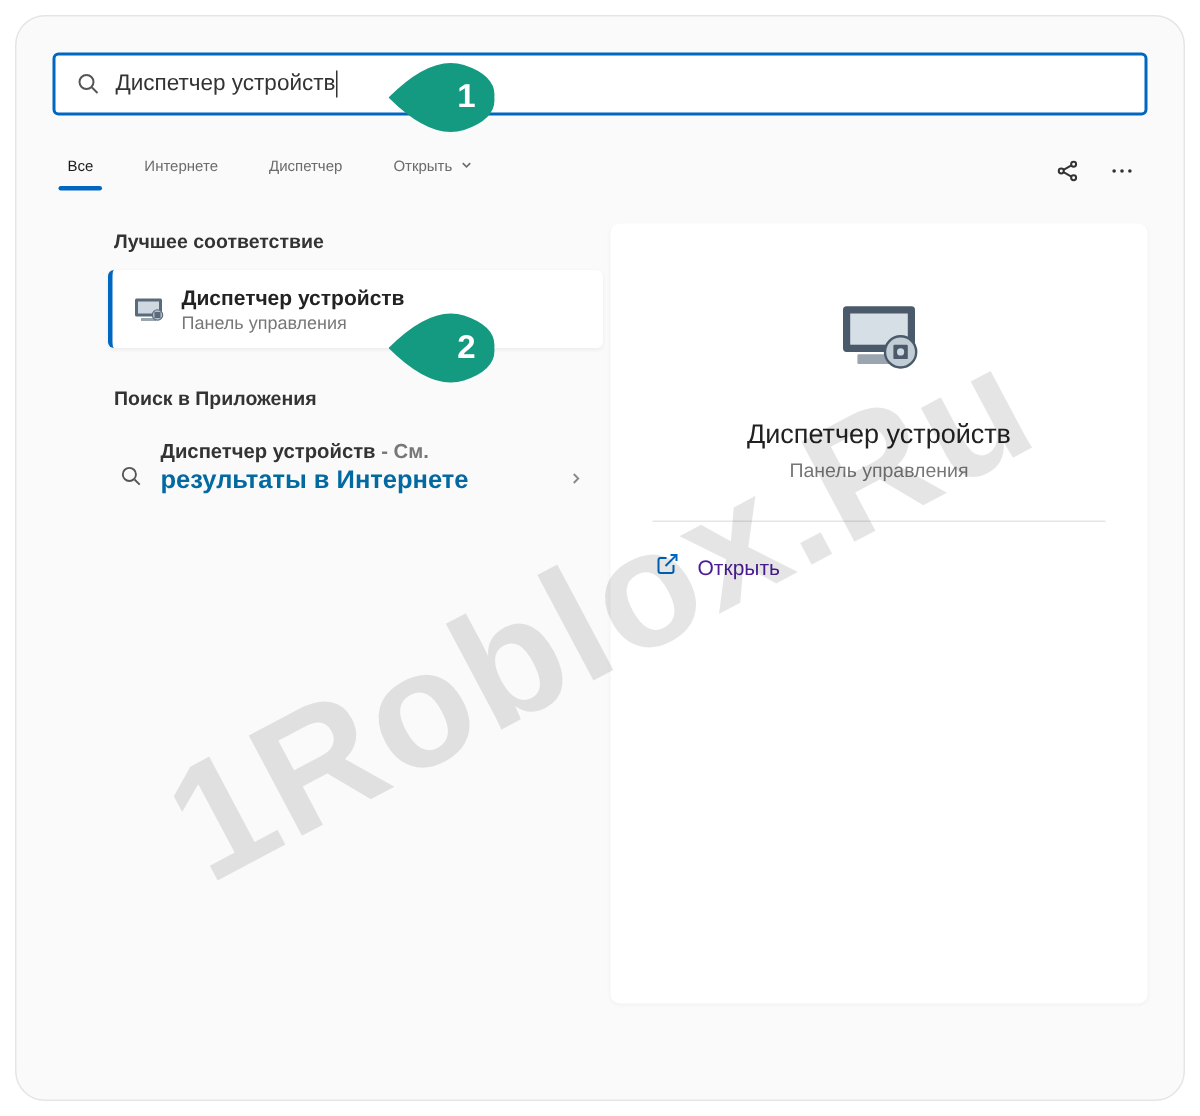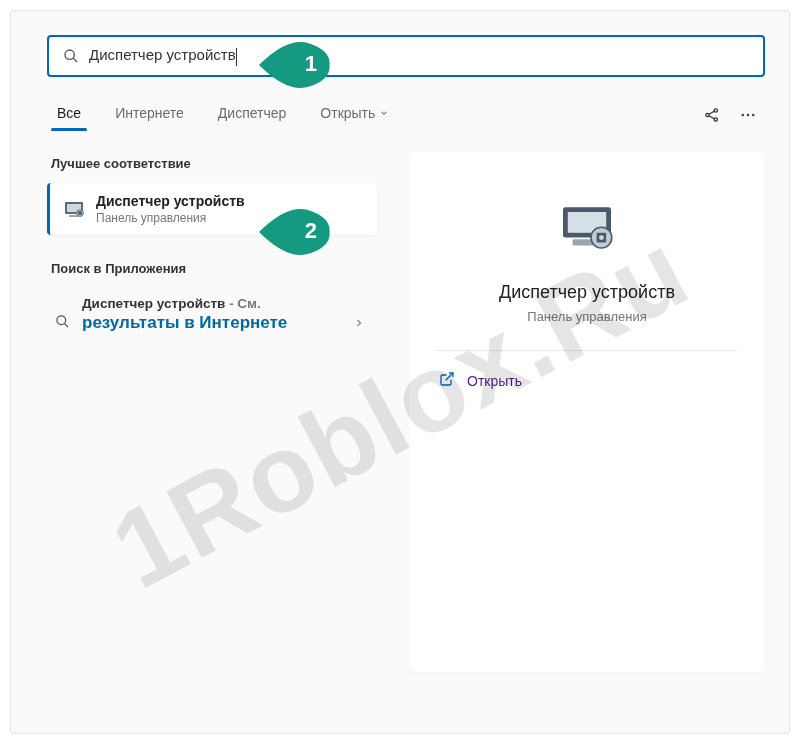--- a/index.html
+++ b/index.html
@@ -8,23 +8,23 @@
       background: #fff;
       width: 800px;
       height: 744px;
       position: relative;
       overflow: hidden;
     }
     .window {
       position: absolute;
       left: 10px; top: 10px; right: 10px; bottom: 10px;
       border: 1px solid #e5e5e5;
-      border-radius: 4px;
+      border-radius: 20px;
       background: #fafafa;
-      padding: 24px 24px 20px 36px;
+      padding: 24px 24px 20px 24px;
     }
     .search-bar {
       display: flex;
       align-items: center;
       background: #fff;
       border: 2px solid #0067c0;
       border-radius: 4px;
       padding: 8px 14px;
       height: 42px;
     }
@@ -41,37 +41,37 @@
     }
     @keyframes blink { 50% { opacity: 0; } }
 
     .tabs-row {
       display: flex; align-items: center;
       margin-top: 22px;
       padding: 0 4px;
       border-bottom: 1px solid transparent;
     }
     .tab {
-      font-size: 14px; color: #6b6b6b;
+      font-size: 10px; color: #6b6b6b;
       padding: 6px 6px 10px 6px;
       margin-right: 22px;
       cursor: pointer;
       position: relative;
       display: flex; align-items: center; gap: 4px;
     }
     .tab.active { color: #1a1a1a; font-weight: 500; }
     .tab.active::after {
       content: ''; position: absolute; left: 0; right: 0; bottom: 0;
       height: 3px; background: #0067c0; border-radius: 2px;
     }
     .tabs-spacer { flex: 1; }
     .tabs-right { display: flex; align-items: center; gap: 18px; padding-right: 4px; }
     .icon-btn { cursor: pointer; display:flex; align-items:center; color:#333; }
 
-    .content-row { display: flex; margin-top: 20px; gap: 32px; }
+    .content-row { display: flex; margin-top: 20px; gap: 5px; margin-left: 37px; }
     .left-col { width: 330px; }
     .right-col {
       flex: 1;
       background: #fff;
       border-radius: 6px;
       padding: 24px 28px;
       box-shadow: 0 1px 3px rgba(0,0,0,0.04);
       min-height: 520px;
     }
 

